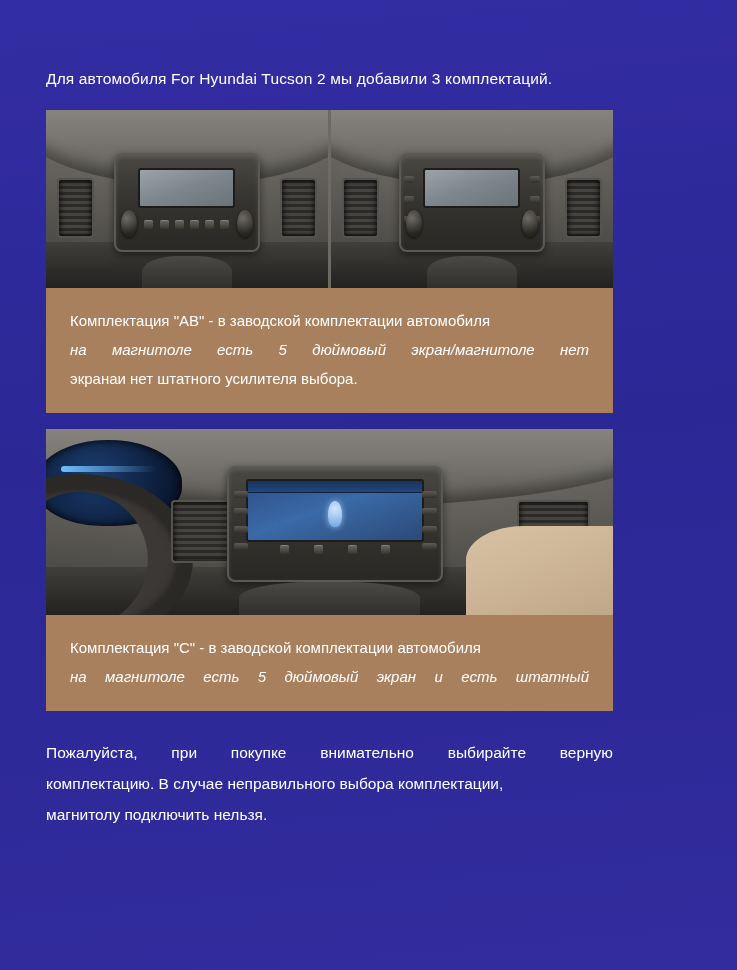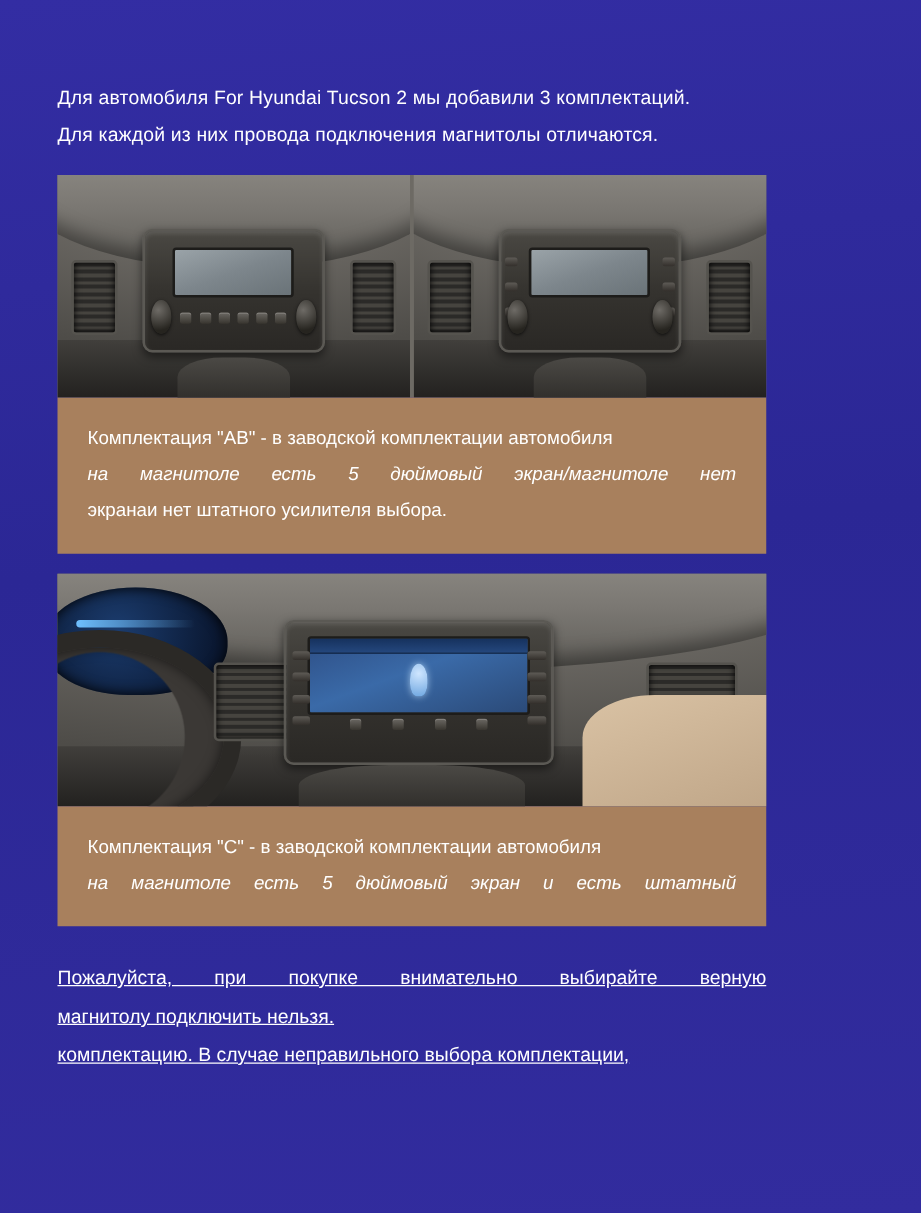--- a/index.html
+++ b/index.html
@@ -206,31 +206,30 @@
   }
   .caption p { white-space: nowrap; }
   .caption p.justify { text-align: justify; text-align-last: justify; font-style: italic; }
 
   .outro {
     margin-top: 26px;
     color: #fff;
     font-size: 15.5px;
     line-height: 31px;
   }
-  .outro p { white-space: nowrap; text-decoration: underline; }
+  .outro p { white-space: nowrap; }
   .outro p.justify { text-align: justify; text-align-last: justify; }
 </style>
 </head>
 <body>
 
 <div class="page">
 
   <div class="intro">
     <p>Для автомобиля For Hyundai Tucson 2 мы добавили 3 комплектаций.</p>
-    <p>Для каждой из них провода подключения магнитолы отличаются.</p>
   </div>
 
   <div class="block">
     <div class="photos">
 
       <div class="photo">
         <div class="dash"></div>
         <div class="vent-l"></div>
         <div class="vent-r"></div>
         <div class="headunit">
@@ -320,17 +319,17 @@
     </div>
 
     <div class="caption">
       <p>Комплектация "C" - в заводской комплектации автомобиля</p>
       <p class="justify">на магнитоле есть 5 дюймовый экран и есть штатный</p>
     </div>
   </div>
 
   <div class="outro">
     <p class="justify">Пожалуйста, при покупке внимательно выбирайте верную</p>
+    <p>комплектацию. В случае неправильного выбора комплектации,</p>
     <p>магнитолу подключить нельзя.</p>
-    <p>комплектацию. В случае неправильного выбора комплектации,</p>
   </div>
 
 </div>
 
 </body></html>

